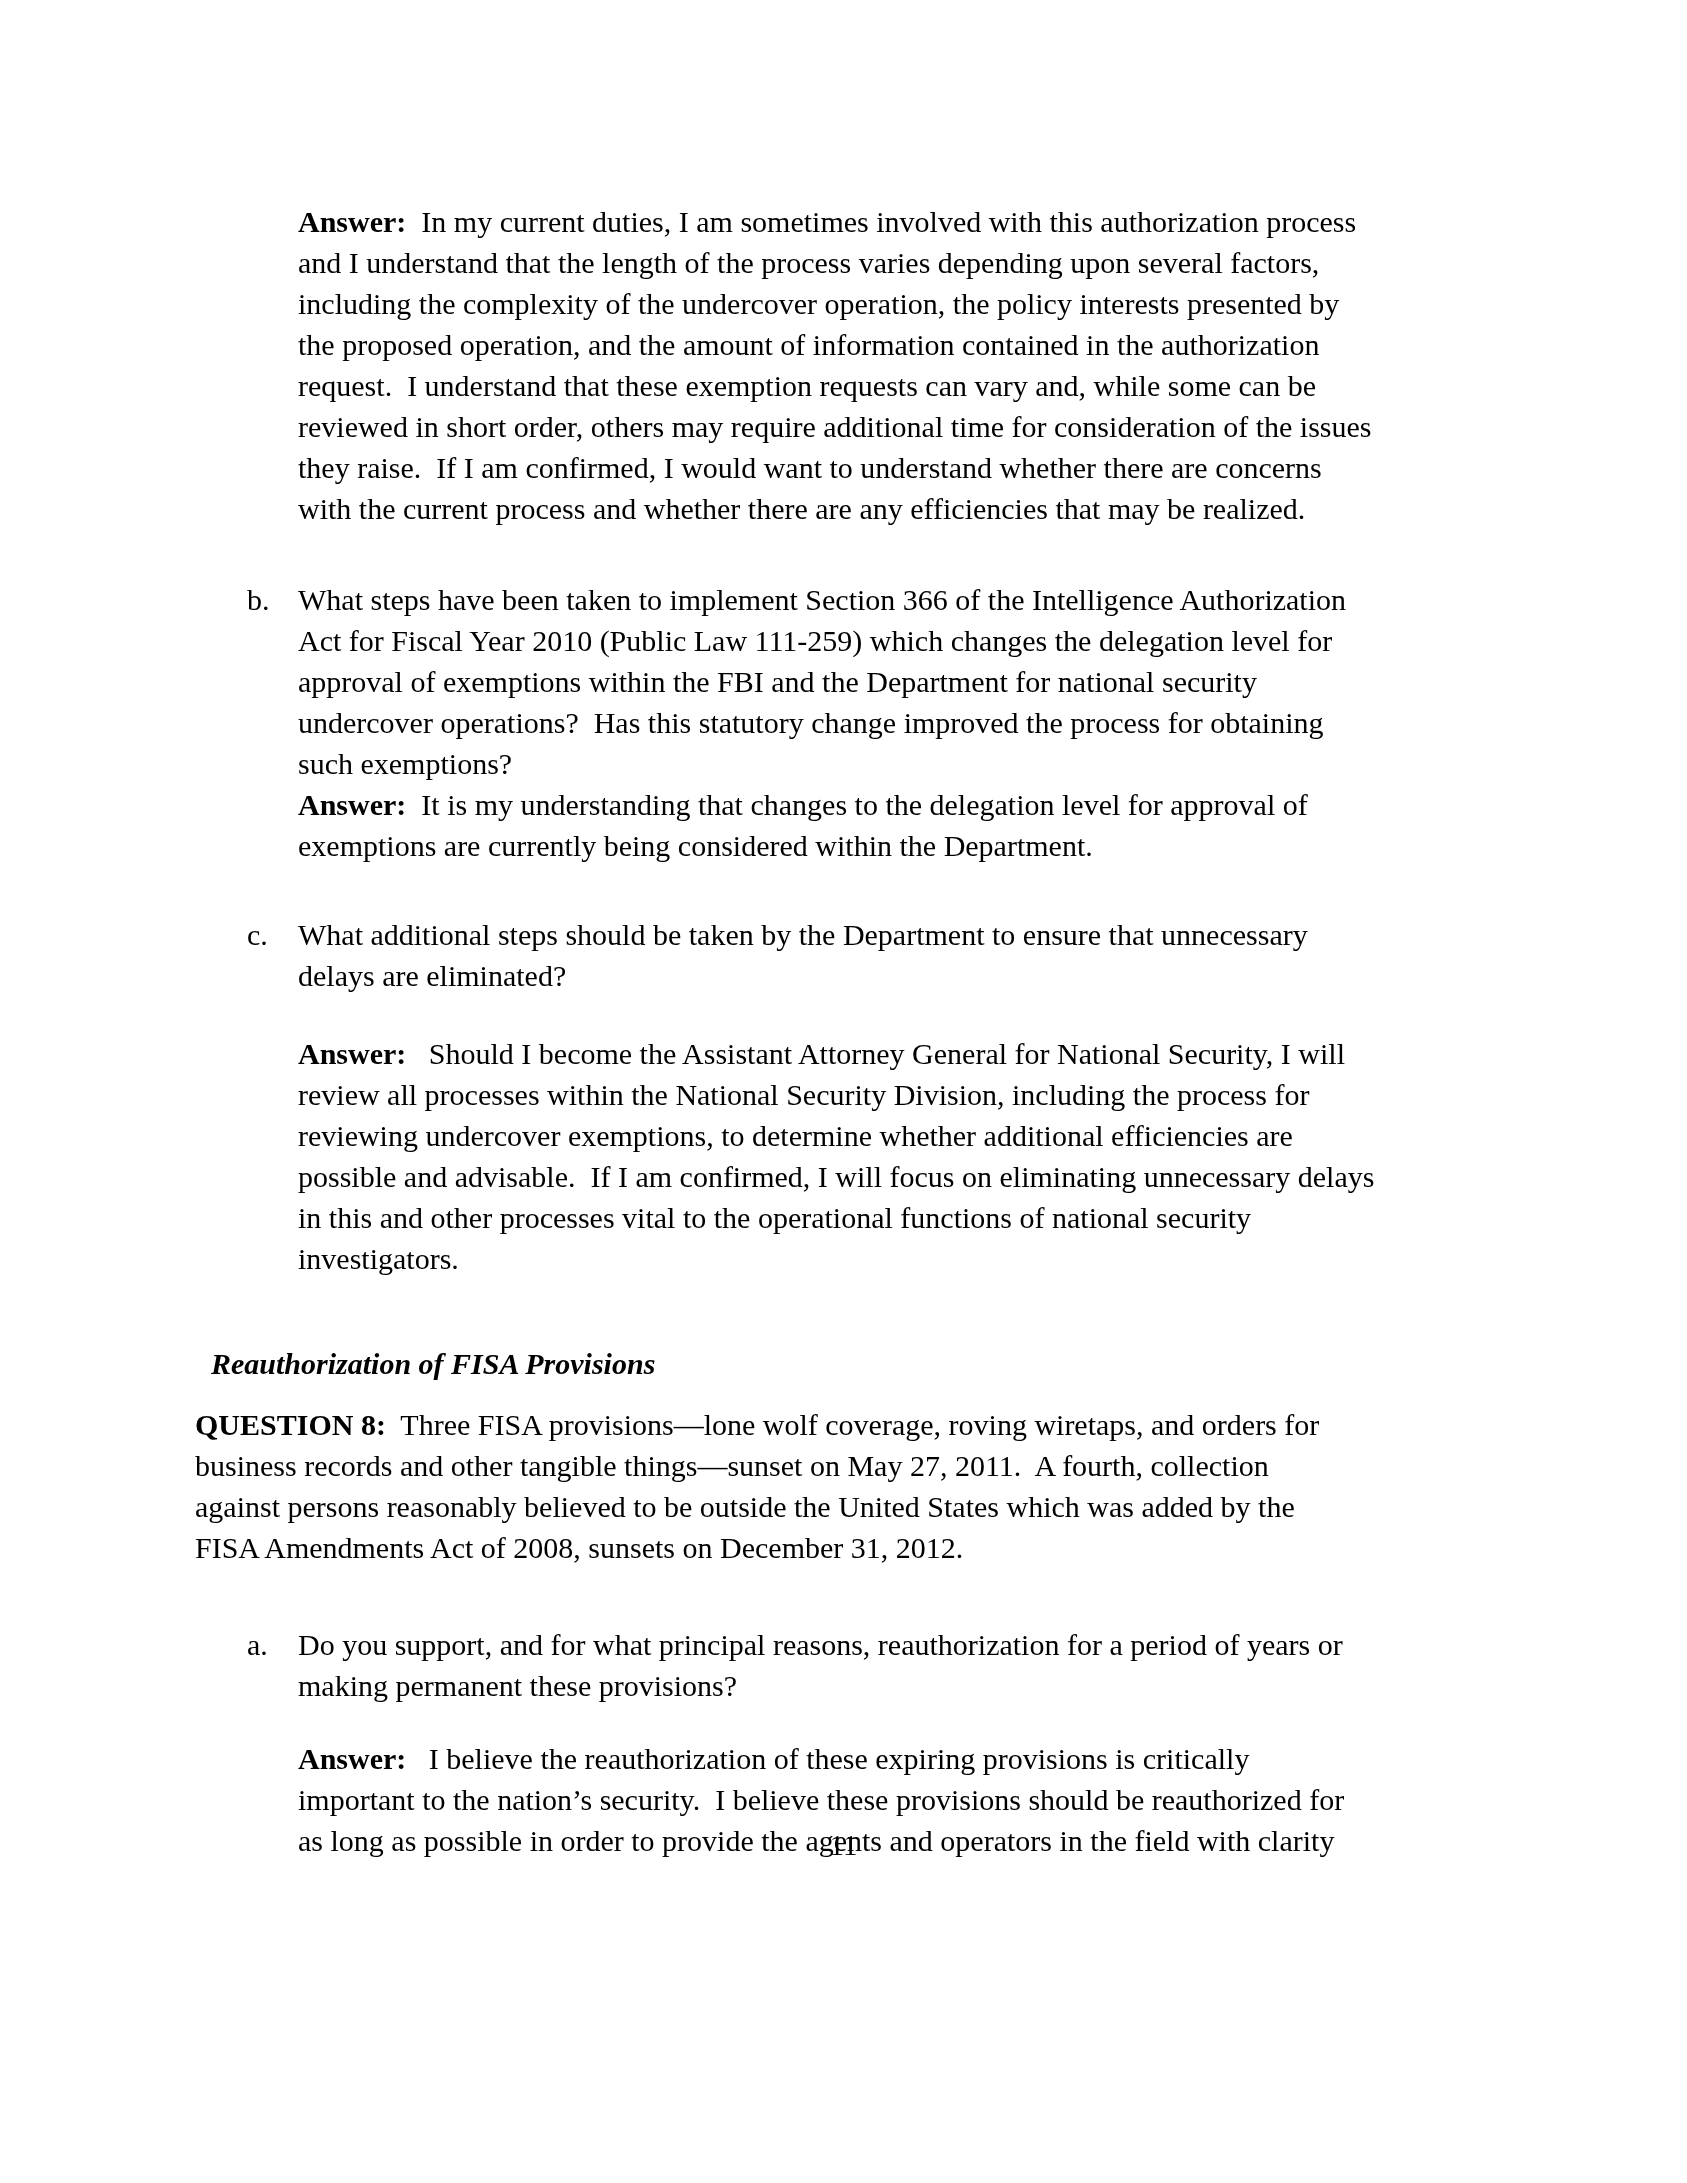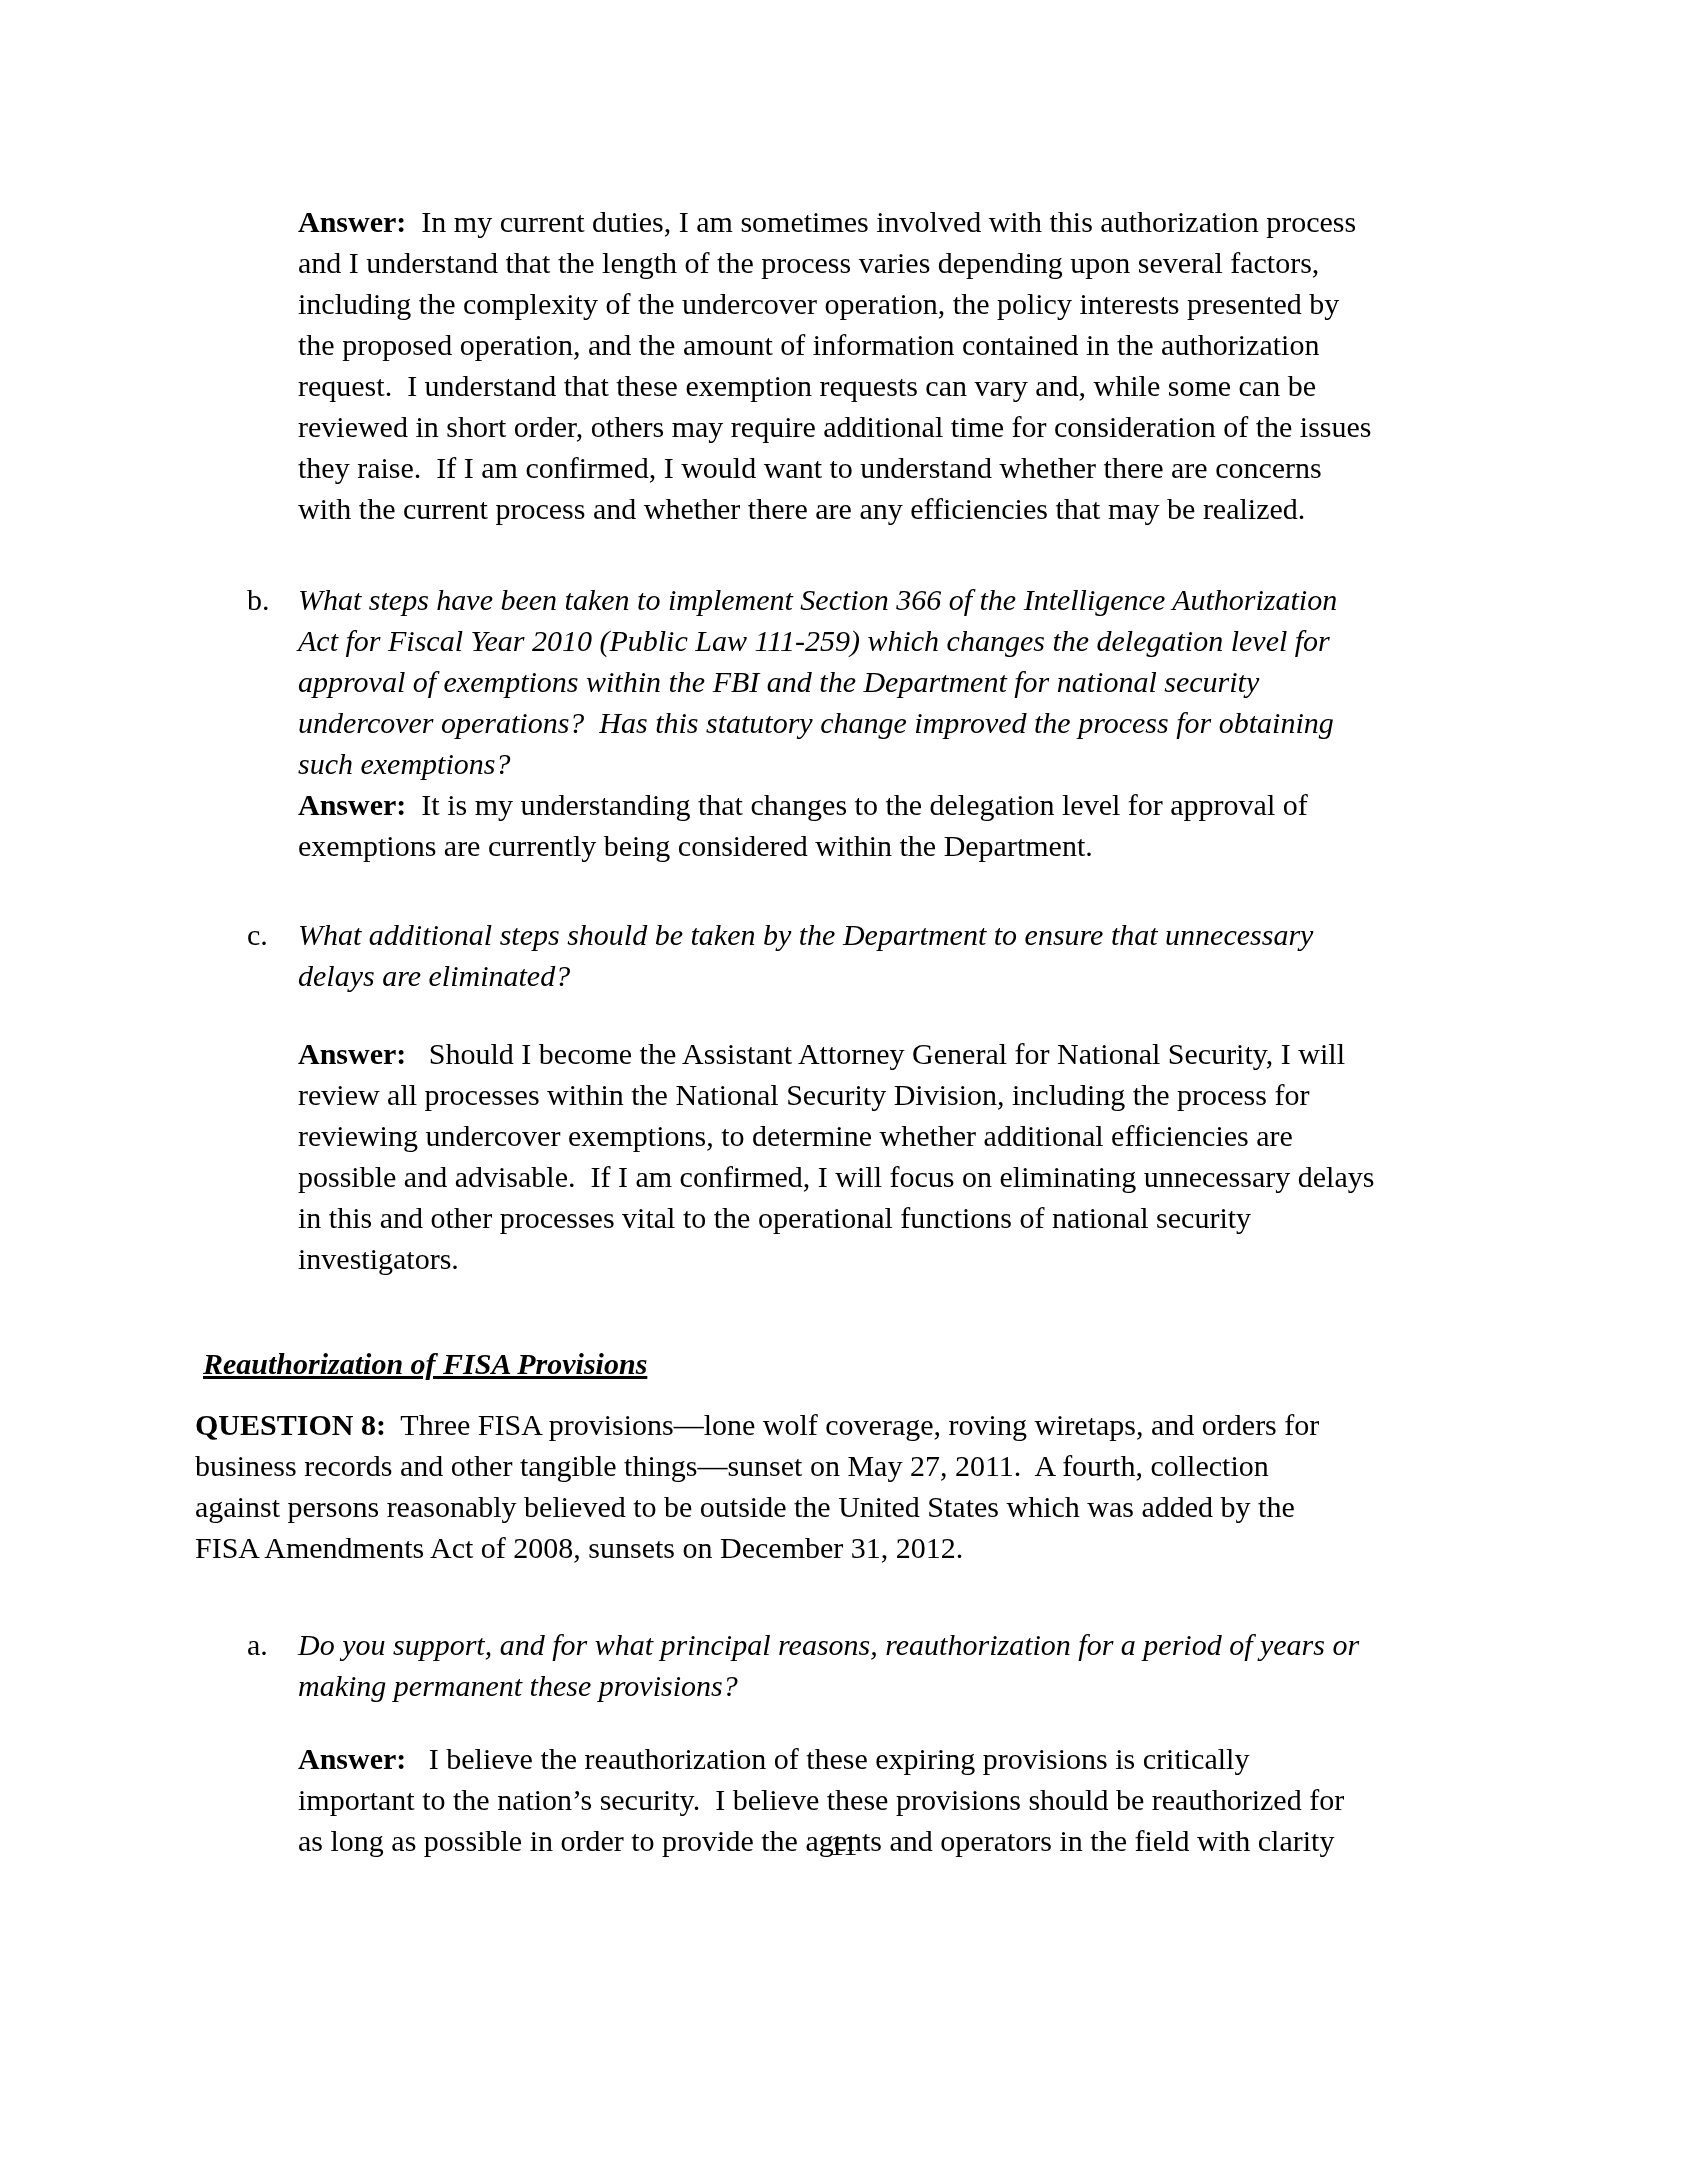--- a/index.html
+++ b/index.html
@@ -34,28 +34,27 @@
   }
   .list-item {
     display: flex;
     margin-left: 52px;
   }
   .list-item .marker {
     flex: none;
     width: 51px;
     line-height: 41px;
   }
-  .list-item p { flex: 1 1 auto; font-style: italic; }
+  .list-item p { flex: 1 1 auto; }
   .section-heading {
     font-weight: bold;
     font-style: italic;
     line-height: 41px;
     white-space: pre-wrap;
-    margin: 8px;
-    text-decoration: underline;
+    margin: 16px;
   }
   
   .mt-item-b   { margin-top: 50px; }
   .mt-answer-b { }
   .mt-item-c   { margin-top: 48px; }
   .mt-answer-c { margin-top: 37px; }
   .mt-heading  { margin-top: 64px; }
   .mt-q8       { margin-top: 20px; }
   .mt-item-a   { margin-top: 56px; }
   .mt-answer-a { margin-top: 32px; }

